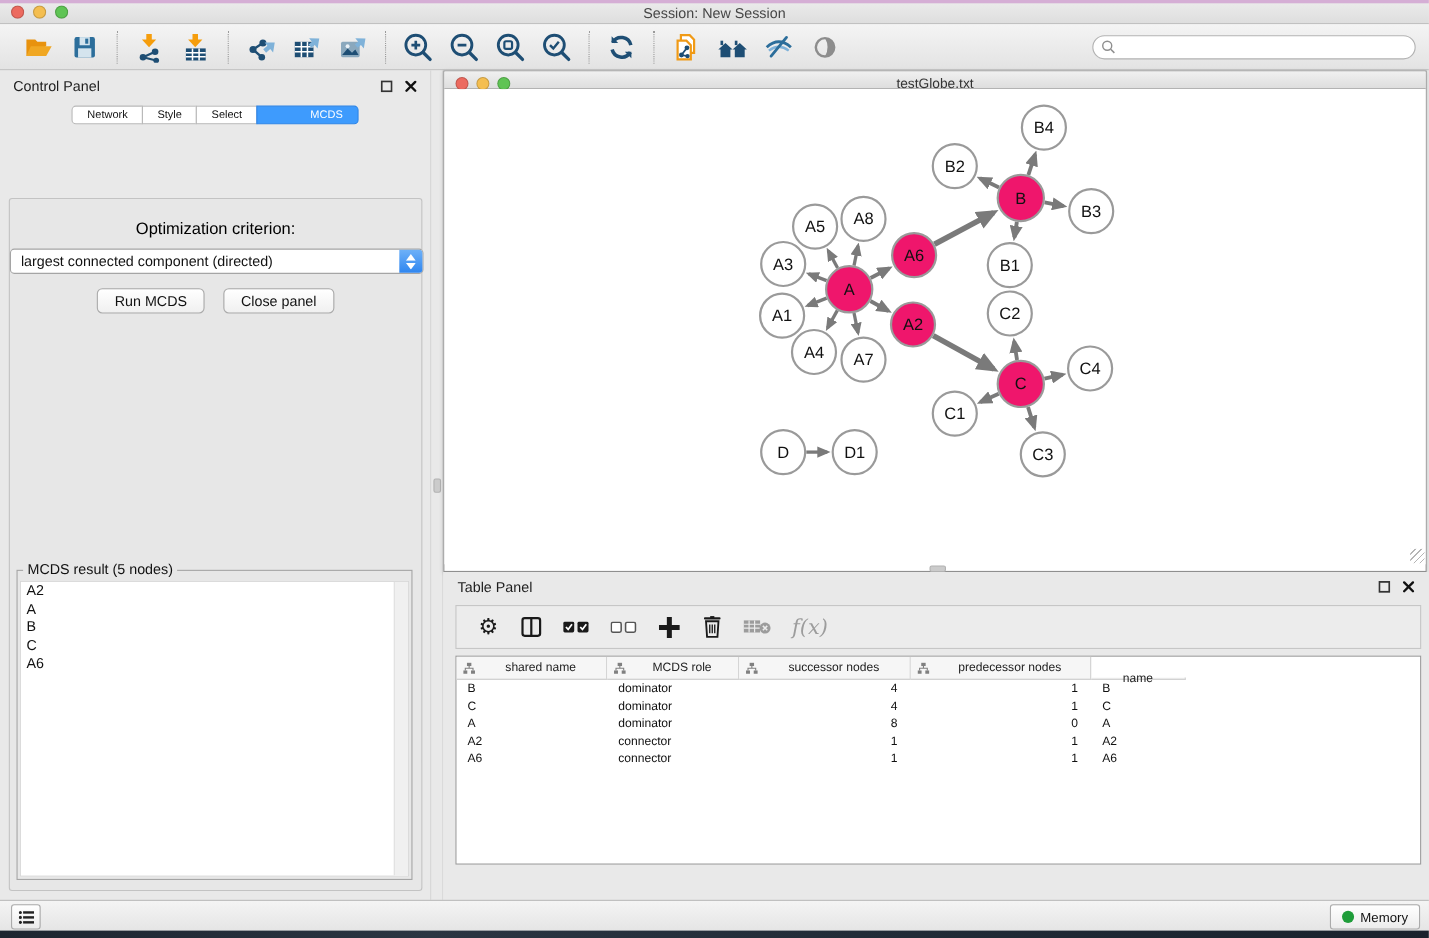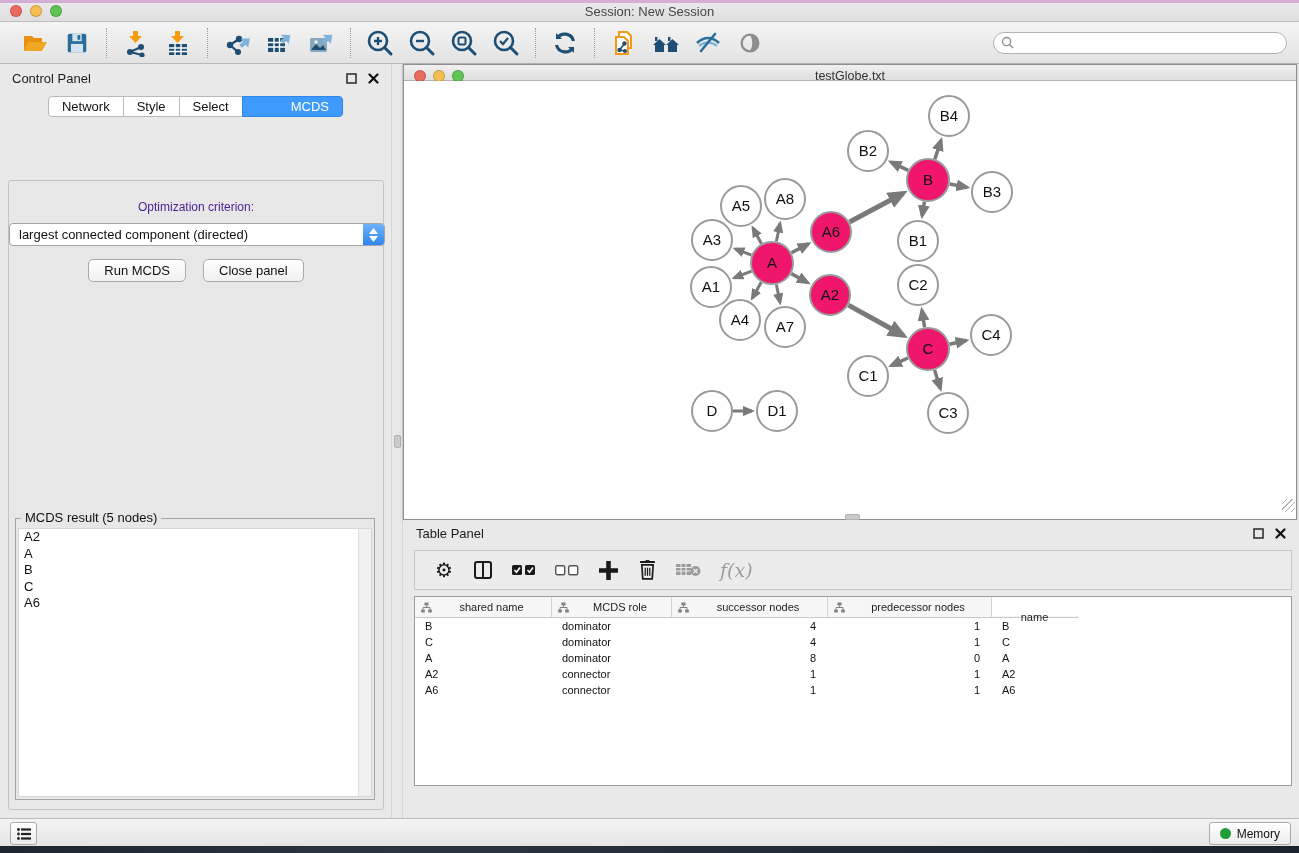--- a/index.html
+++ b/index.html
@@ -31,28 +31,28 @@
   .v-splitter { position:absolute; left:391px; top:64px; width:12px; bottom:35px; background:#e9e9e9;
     border-left:1px solid #d6d6d6; border-right:1px solid #d6d6d6; }
   .v-grip { position:absolute; left:2px; top:371px; width:7px; height:13px; background:#cbcbcb; border:1px solid #b2b2b2; border-radius:2px; }
   .right-pane { position:absolute; left:403px; top:64px; right:0; bottom:35px; background:#e9e9e9; }
 
   
   .cp-header { height:28px; display:flex; align-items:center; padding:0 12px; }
   .cp-title { font-size:13px; color:#1d1d1d; }
   .panel-icons { margin-left:auto; display:flex; gap:11px; align-items:center; }
   .cp-tabs { position:relative; z-index:2; display:flex; justify-content:center; margin-top:4px; }
-  .cp-tabs .tab, .tp-tabs .tab { background:#fff; border:1px solid #b9b9b9; font-size:13px; color:#111;
+  .cp-tabs .tab, .tp-tabs .tab { background:#fff; border:1px solid #b9b9b9; font-size:10px; color:#111;
     padding:2px 13px; margin-left:-1px; cursor:default;text-align:right; }
   .cp-tabs .tab:first-child { border-radius:4px 0 0 4px; margin-left:0; }
   .cp-tabs .tab:last-child { border-radius:0 4px 4px 0; }
   .cp-tabs .tab.sel, .tp-tabs .tab.sel { background:#3e9bfd; border-color:#2f86e8; color:#fff;padding-left:48px; }
   .cp-content { position:absolute; left:8px; right:7px; top:116px; bottom:8px;
     background:#e7e7e7; border:1px solid #c3c3c3; border-radius:3px; }
-  .opt-label { text-align:center; margin-top:19px; font-size:12px; color:#4c1d95; }
+  .opt-label { text-align:center; margin-top:19px; font-size:15px; color:#000000; }
   .dropdown { position:relative; margin:9px auto 0; width:376px; height:23px; background:#fff;
     border:1px solid #a5a5a5; border-radius:4px; }
   .dropdown .dd-value { font-size:13px; line-height:21px; padding-left:9px; color:#111; white-space:nowrap; }
   .dd-stepper { position:absolute; right:0; top:0; width:21px; height:21px; border-radius:0 3px 3px 0;
     background:linear-gradient(#6eb1f8,#2f86f0); display:flex; flex-direction:column; align-items:center; justify-content:center; gap:2px; }
   .btn-row { display:flex; justify-content:center; gap:17px; margin-top:13px; }
   .btn { background:linear-gradient(#ffffff,#f0f0f0); border:1px solid #ababab; border-radius:5px;
     font-size:13px; color:#111; padding:3px 15px; }
   .result-fieldset { position:absolute; left:6px; right:8px; top:337px; bottom:9px; border:1px solid #a5a5a5; }
   .result-legend { position:absolute; top:-9px; left:5px; background:#e7e7e7; padding:0 4px; font-size:13px; color:#111; }

